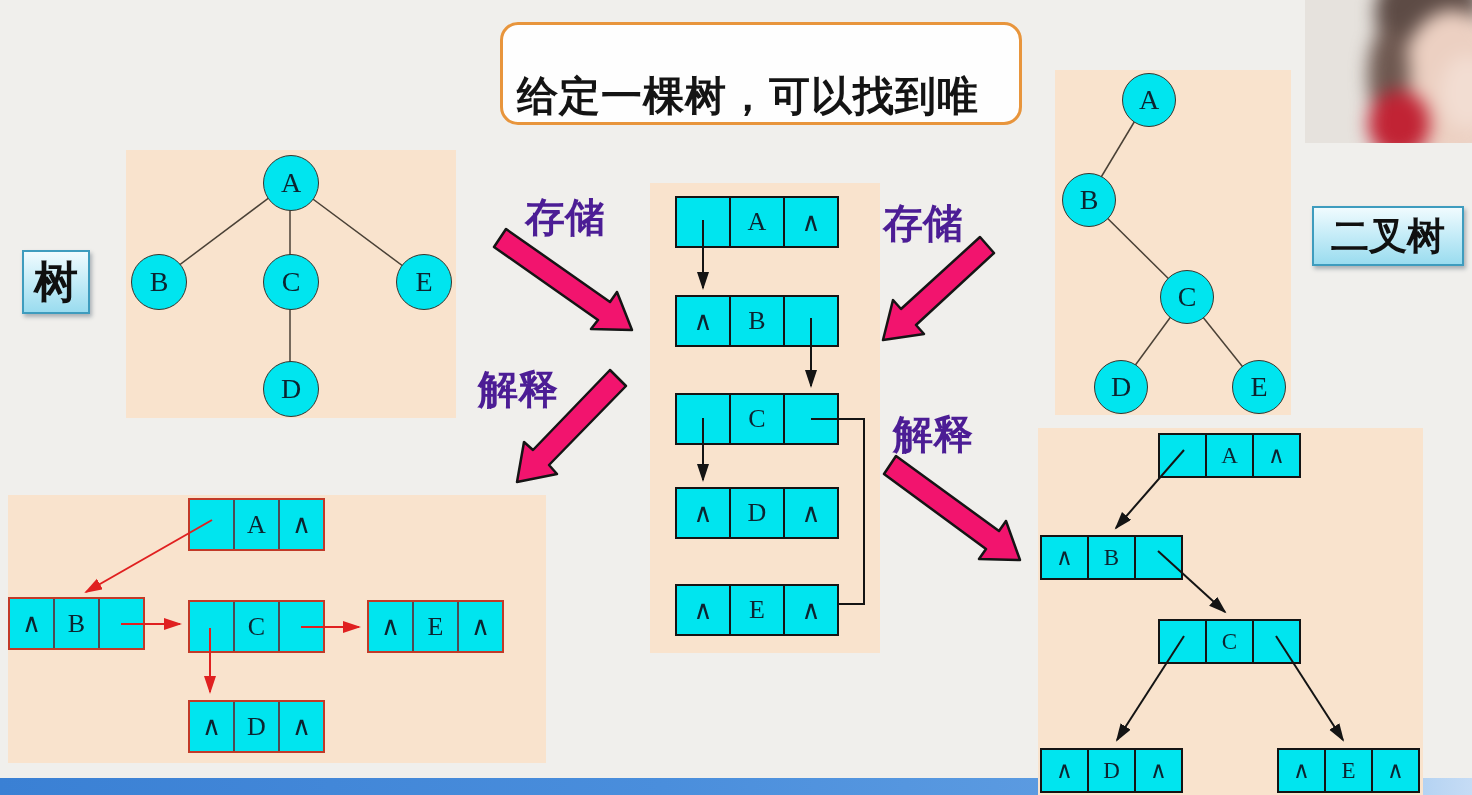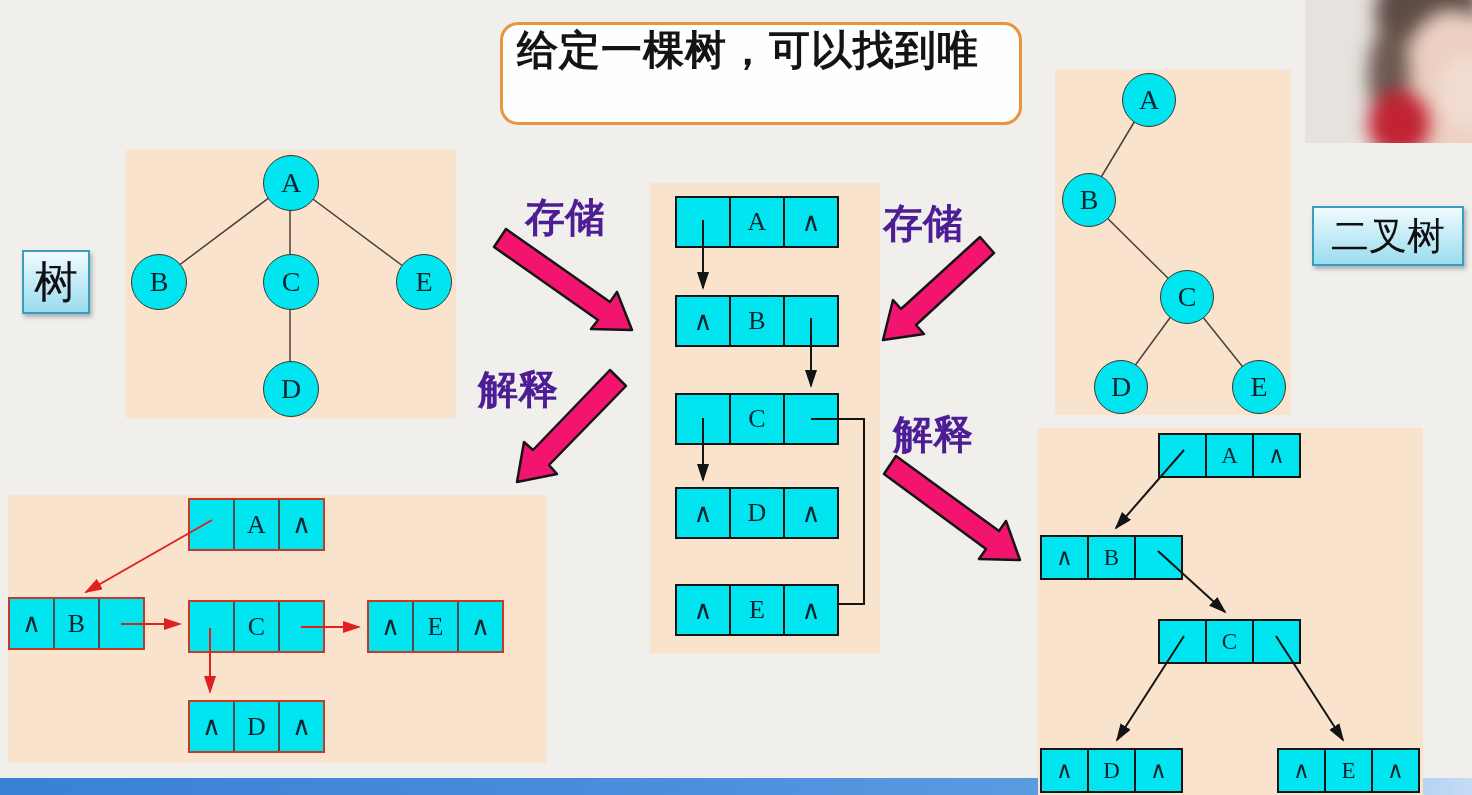--- a/index.html
+++ b/index.html
@@ -18,26 +18,26 @@
                border-right:2px solid #141414}
   .lnode .cell:last-child{border-right:none}
   .cn .cell{width:52px;height:48px}
   .bln{border-color:#c23a28}
   .bln .cell{width:43px;height:49px;border-right-color:#4c4c55}
   .brn .cell{width:45px;height:41px;font-size:23px}
   
   .tag{position:absolute;display:flex;align-items:center;justify-content:center;
        background:linear-gradient(180deg,#f0fbfe 0%,#c8edf8 45%,#9adcef 100%);
        border:2px solid #3e9cbe;box-shadow:2px 3px 4px rgba(40,60,80,.35);
-       font-weight:400;color:#101010}
+       font-weight:700;color:#101010}
   
   .flow-label{position:absolute;font:600 40px "Liberation Sans",sans-serif;color:#4c1d95}
   #title{position:absolute;left:500px;top:22px;width:522px;height:103px;background:#fefefe;
          border:3px solid #e8953c;border-radius:18px;display:flex;flex-direction:column;
-         justify-content:flex-start;padding-left:14px;box-sizing:border-box;
+         justify-content:flex-end;padding-left:14px;box-sizing:border-box;
          font:600 41px/1.24 "Liberation Sans",sans-serif;color:#141414;letter-spacing:1px}
   svg.overlay{position:absolute;left:0;top:0;width:1472px;height:795px;pointer-events:none}
   #taskbar{position:absolute;left:0;top:778px;width:1472px;height:17px;
            background:linear-gradient(90deg,#3a80d4 0%,#4a8edc 45%,#609ee2 78%,#9cc6ee 92%,#c6dcf5 100%)}
   #cam{position:absolute;left:1305px;top:0;width:167px;height:143px;overflow:hidden;background:#e6e2dd}
   #cam .blur{position:absolute;left:-15px;top:-15px;width:200px;height:175px;filter:blur(9px)}
   #cam .blob{position:absolute;border-radius:50%}
 </style>
 </head>
 <body>

